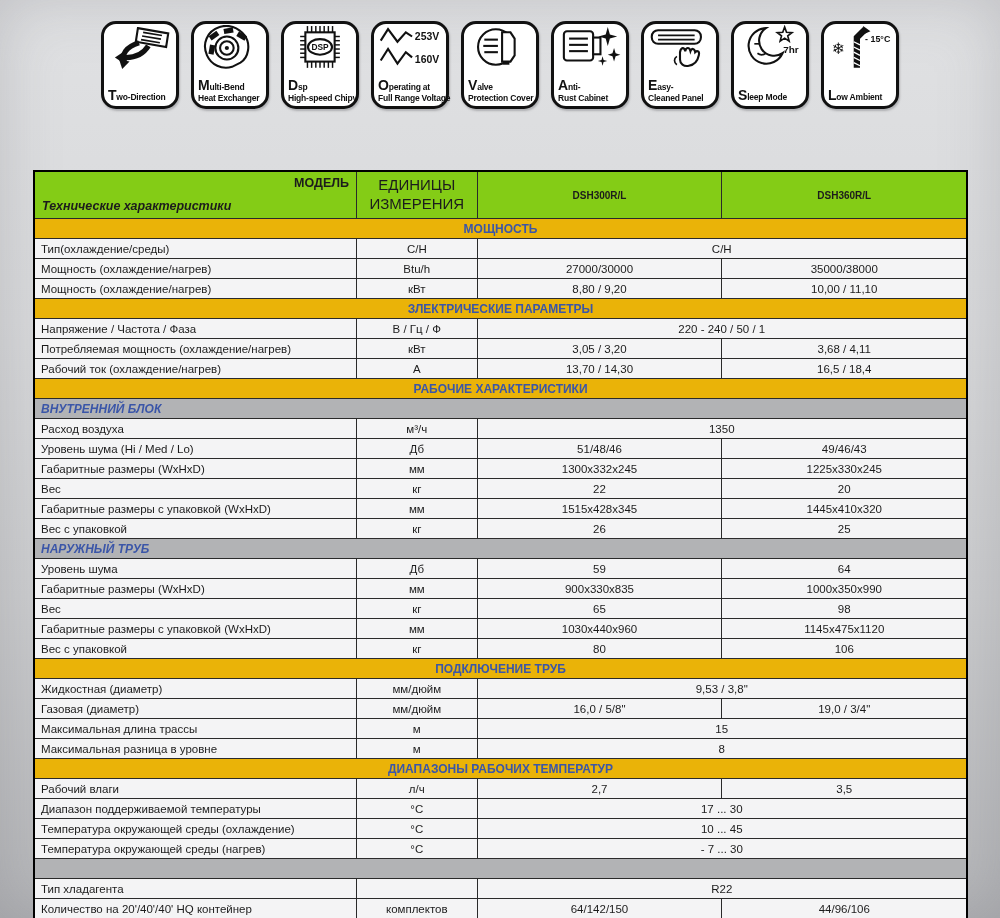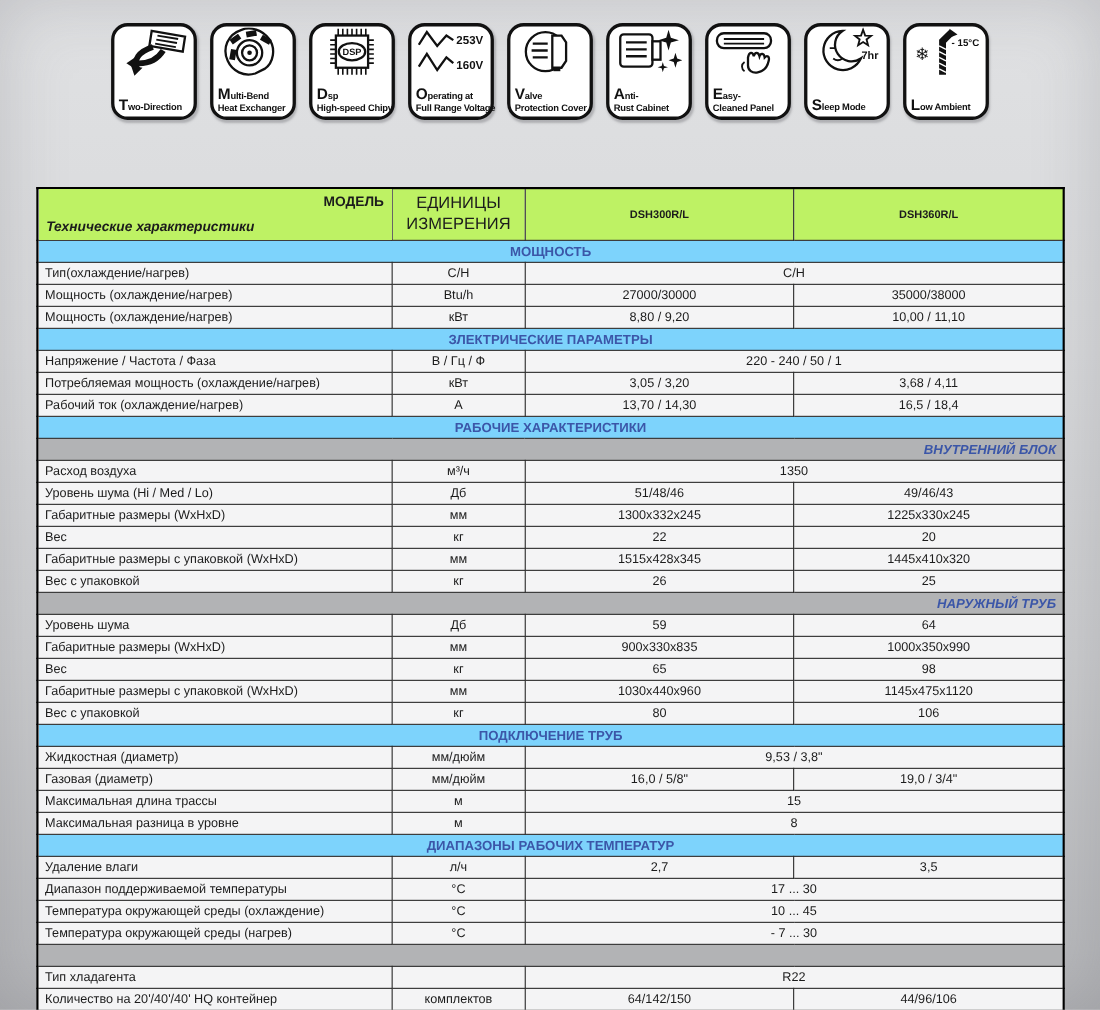--- a/index.html
+++ b/index.html
@@ -35,40 +35,40 @@
     background:#f4f4f5;border:2px solid #000;
     font-size:11.5px;color:#1c1c1c;
   }
   table.spec td{border:1.5px solid #2a2a2a;padding:1px 6px;height:17px;overflow:hidden;}
   .col-label{width:316px;}
   .col-unit{width:118px;}
   .col-m1{width:240px;}
   .col-m2{width:240px;}
   td.c-label{text-align:left;padding-left:7px;background:#f4f4f5;}
   td.c-unit,td.c-val{text-align:center;background:#f4f4f5;}
-  tr.header-row td{background:#bef264;height:44px;}
+  tr.header-row td{background:#84cc16;height:44px;}
   td.diag-cell{
     position:relative;padding:0;
     background:
       linear-gradient(to bottom right,
         rgba(0,0,0,0) calc(50% - 1px), #222 calc(50% - 1px),
         #222 calc(50% + 1px), rgba(0,0,0,0) calc(50% + 1px)),
       #f1f1f2;
   }
   .diag-model{position:absolute;top:4px;right:7px;font-weight:bold;font-size:12.5px;}
   .diag-specs{position:absolute;bottom:5px;left:7px;font-weight:bold;font-size:12.5px;font-style:italic;}
   td.units-head{text-align:center;font-size:15px;white-space:pre-line;line-height:1.25;}
   td.model-head{text-align:center;font-weight:bold;font-size:10px;}
   td.section-cell{
-    background:#7dd3fc;color:#3b56a8;font-weight:bold;
+    background:#eab308;color:#3b56a8;font-weight:bold;
     text-align:center;font-size:12px;height:14px;padding:1px 0;
   }
   td.subsection-cell{
     background:#b2b3b5;color:#3b56a8;font-weight:bold;font-style:italic;
-    text-align:right;font-size:12px;height:15px;padding:1px 0 1px 7px;
+    text-align:left;font-size:12px;height:15px;padding:1px 0 1px 7px;
   }
   td.spacer-cell{background:#b2b3b5;height:19px;}
 </style>
 </head>
 <body>
 
 <div class="icons-row">
 
   <div class="icon-card">
     <svg viewBox="0 0 60 44">
@@ -251,21 +251,21 @@
       </td>
       <td class="units-head">ЕДИНИЦЫ
 ИЗМЕРЕНИЯ</td>
       <td class="model-head">DSH300R/L</td>
       <td class="model-head">DSH360R/L</td>
     </tr>
   <tr>
         <td class="section-cell" colspan="4">МОЩНОСТЬ</td>
       </tr>
       <tr>
-        <td class="c-label">Тип(охлаждение/нагрев)</td>
+        <td class="c-label">Тип(охлаждение/среды)</td>
         <td class="c-unit">С/Н</td>
         <td class="c-val" colspan="2">С/Н</td>
       </tr>
       <tr>
         <td class="c-label">Мощность (охлаждение/нагрев)</td>
         <td class="c-unit">Btu/h</td>
         <td class="c-val">27000/30000</td>
         <td class="c-val">35000/38000</td>
       </tr>
       <tr>
@@ -389,21 +389,21 @@
       </tr>
       <tr>
         <td class="c-label">Максимальная разница в уровне</td>
         <td class="c-unit">м</td>
         <td class="c-val" colspan="2">8</td>
       </tr>
       <tr>
         <td class="section-cell" colspan="4">ДИАПАЗОНЫ РАБОЧИХ ТЕМПЕРАТУР</td>
       </tr>
       <tr>
-        <td class="c-label">Удаление влаги</td>
+        <td class="c-label">Рабочий влаги</td>
         <td class="c-unit">л/ч</td>
         <td class="c-val">2,7</td>
         <td class="c-val">3,5</td>
       </tr>
       <tr>
         <td class="c-label">Диапазон поддерживаемой температуры</td>
         <td class="c-unit">°С</td>
         <td class="c-val" colspan="2">17 ... 30</td>
       </tr>
       <tr>

